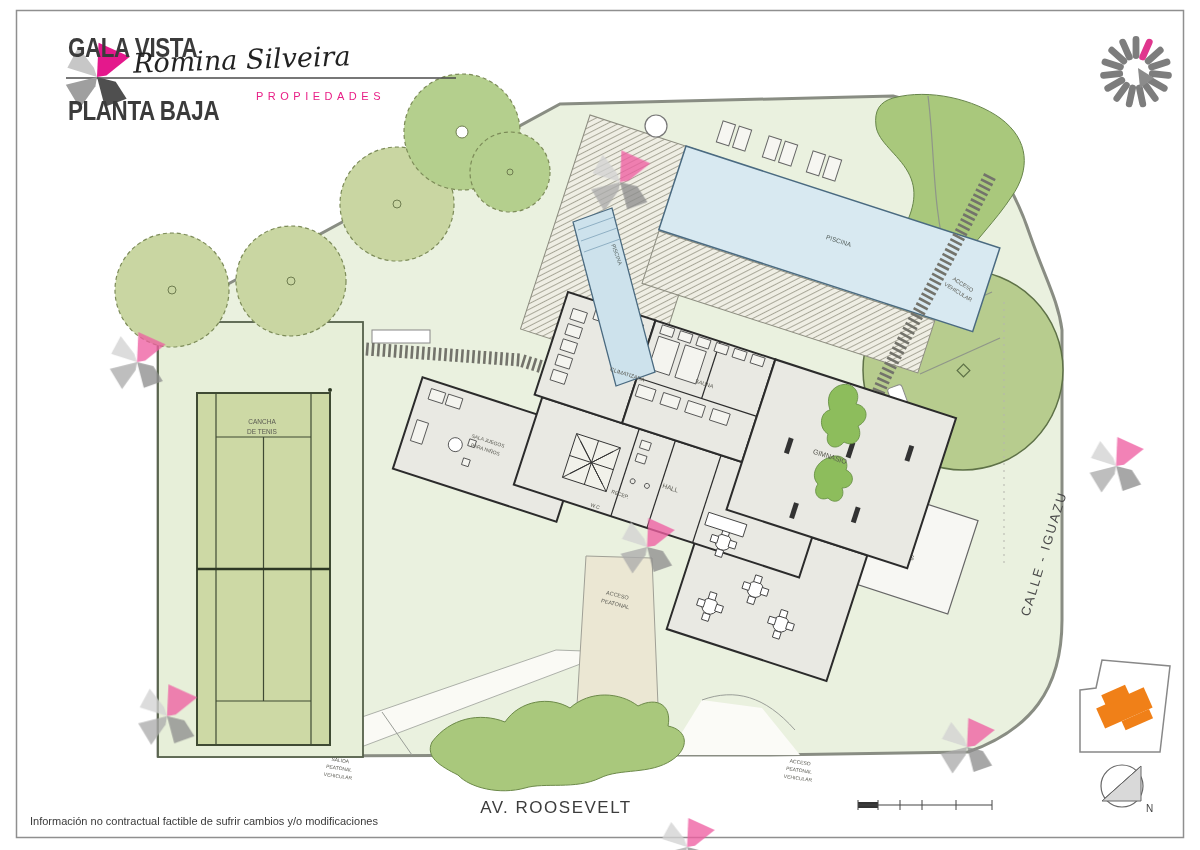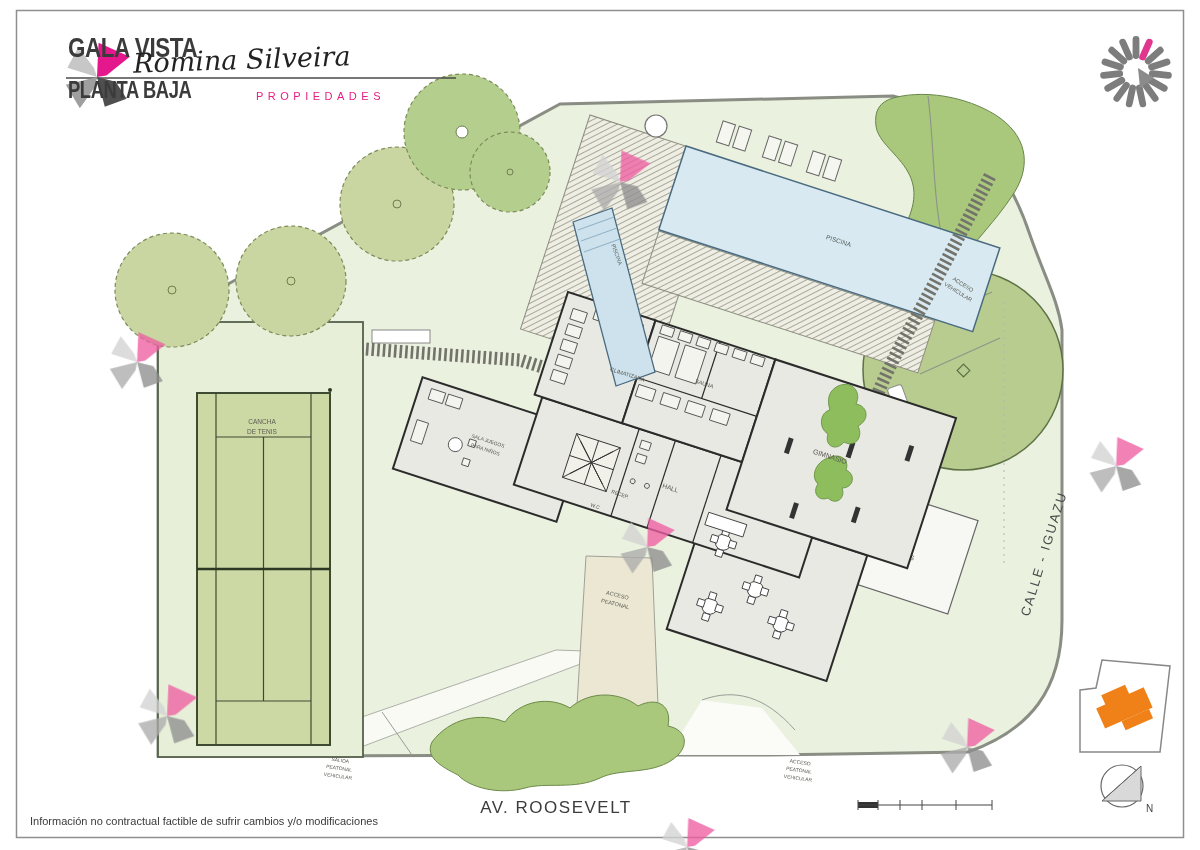--- a/index.html
+++ b/index.html
@@ -2,21 +2,21 @@
 <html><head>
 <meta charset="utf-8">
 <style>
   html,body{margin:0;padding:0;}
   body{width:1200px;height:850px;position:relative;overflow:hidden;background:#ffffff;
        font-family:"Liberation Sans",sans-serif;}
   #plan-svg{position:absolute;left:0;top:0;width:1200px;height:850px;}
   .hdr{position:absolute;color:#3b3b3b;font-weight:700;line-height:1;}
   .condensed{display:inline-block;transform:scaleX(.8);transform-origin:left center;letter-spacing:-.5px;}
   #title1{left:68px;top:34px;font-size:28px;}
-  #title2{left:68px;top:79px;font-size:23px;text-decoration:underline;}
+  #title2{left:68px;top:97px;font-size:28px;text-decoration:underline;}
   #brand{position:absolute;left:133px;top:44px;font-family:"DejaVu Serif",serif;font-style:italic;
          font-size:27px;color:#222;transform:rotate(-2deg);}
   #brand-sub{position:absolute;left:256px;top:90px;font-size:11px;font-weight:400;
              letter-spacing:4.5px;color:#e81e86;}
   #disclaimer{position:absolute;left:30px;top:815px;font-size:11px;color:#3a3a3a;text-align:right;}
   .svg-label{font-family:"Liberation Sans",sans-serif;}
 </style>
 </head>
 <body>
 

